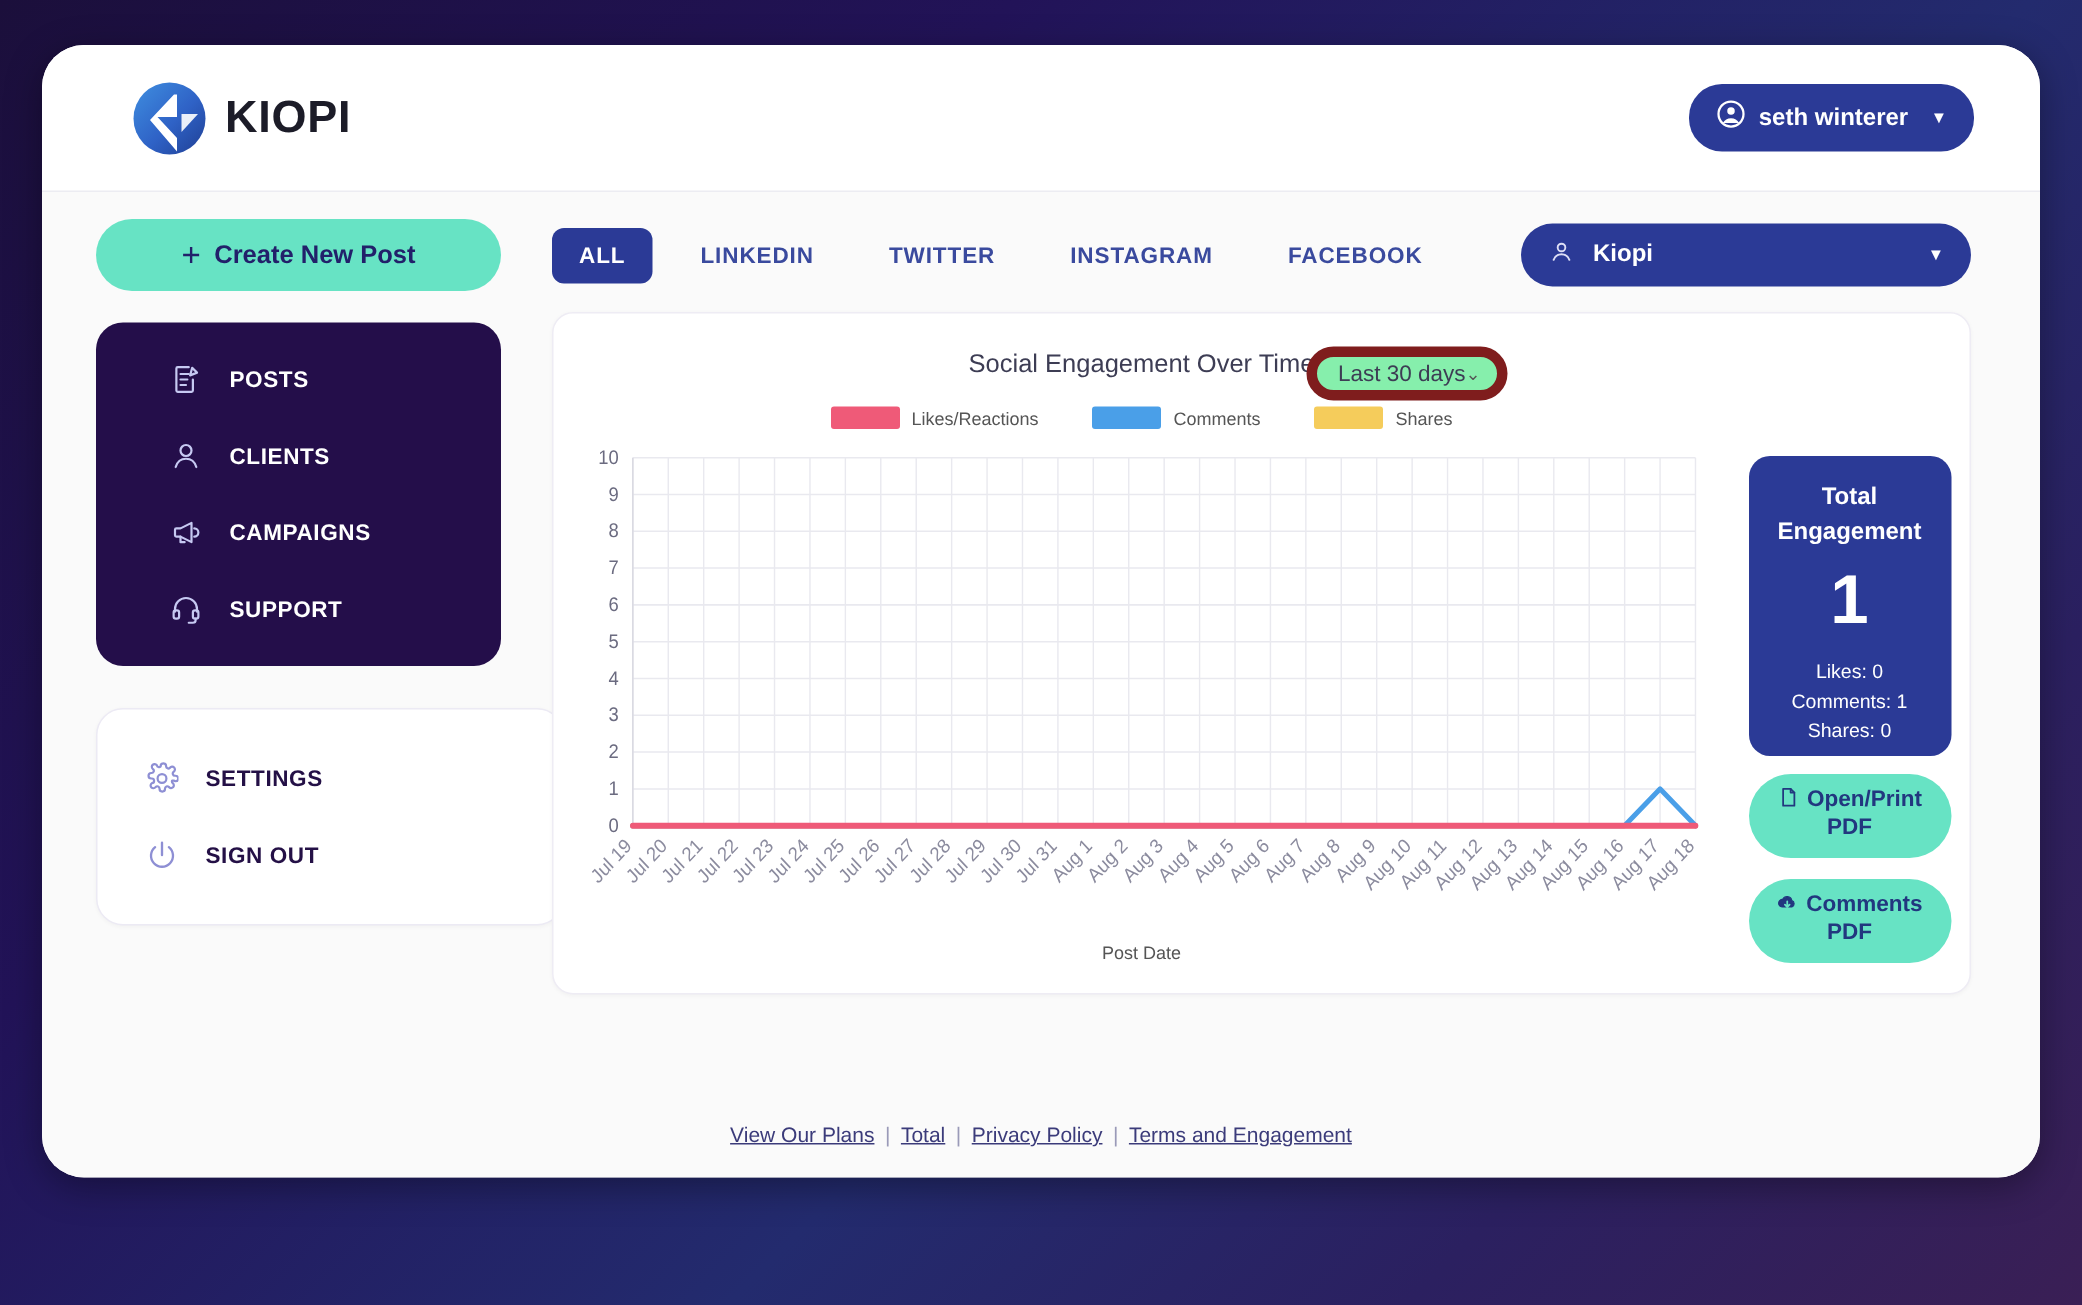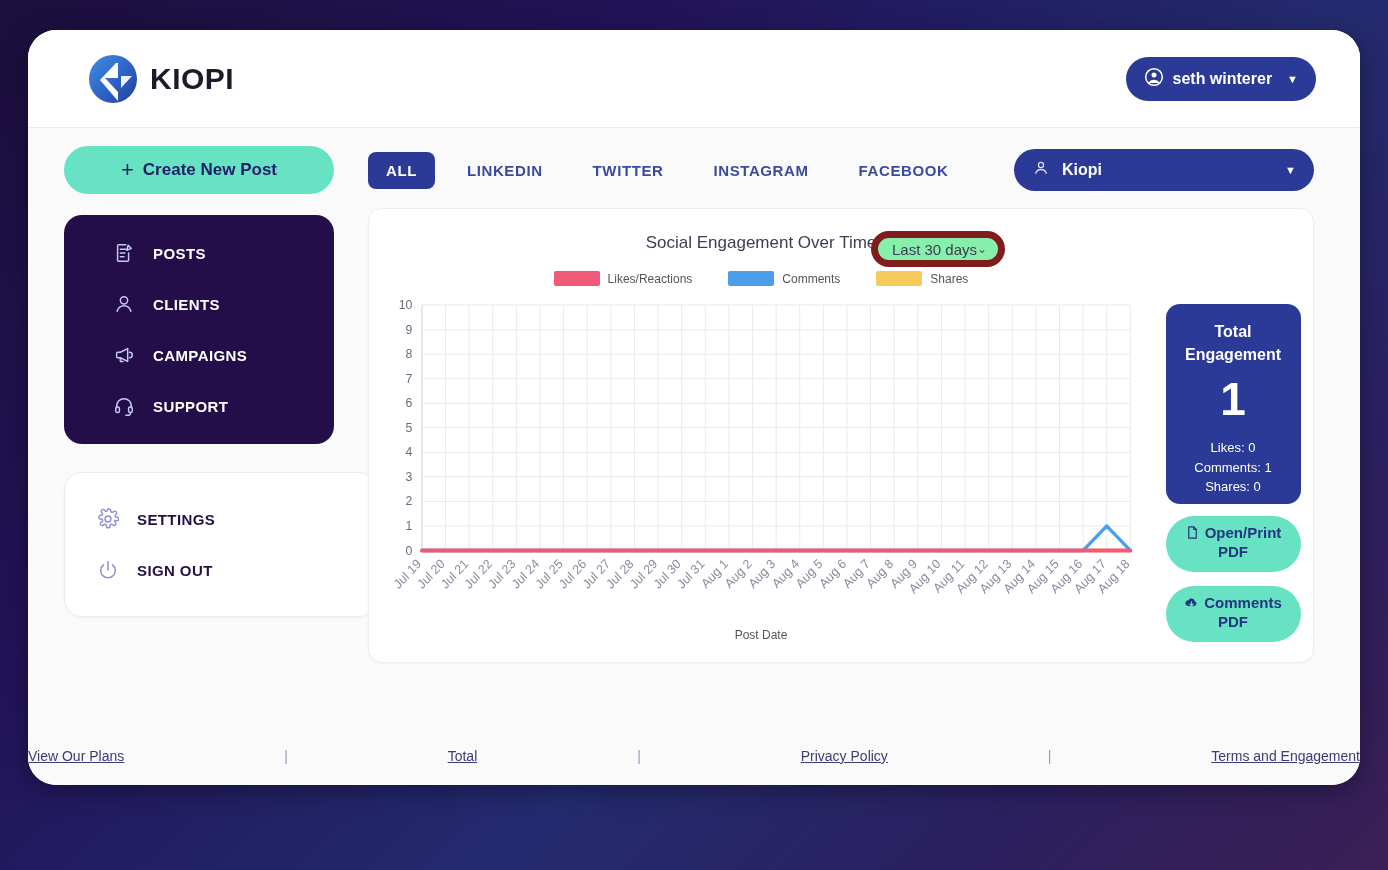--- a/index.html
+++ b/index.html
@@ -189,21 +189,21 @@
     padding: 8px 10px;
   }
   .pdf-btn.first { margin-top: 12px; }
   .pdf-btn + .pdf-btn { margin-top: 14px; }
   .pdf-btn .ico { width: 15px; height: 15px; margin-right: 5px; vertical-align: -2px; display: inline-block; }
   .pdf-btn .lbl-inner { display: inline; }
 
   
   .footer {
     flex: none; height: 58px;
-    display: flex; align-items: center; justify-content: space-between;
+    display: flex; align-items: center; justify-content: center;
     gap: 7px; font-size: 14px; color: #3b3b7a;
     background: #fafafa;
   }
   .footer a { color: #3b3b7a; text-decoration: underline; cursor: pointer; }
   .footer .sep { color: #9a9ab8; }
 </style>
 </head>
 <body>
 
 <div class="app-card">

